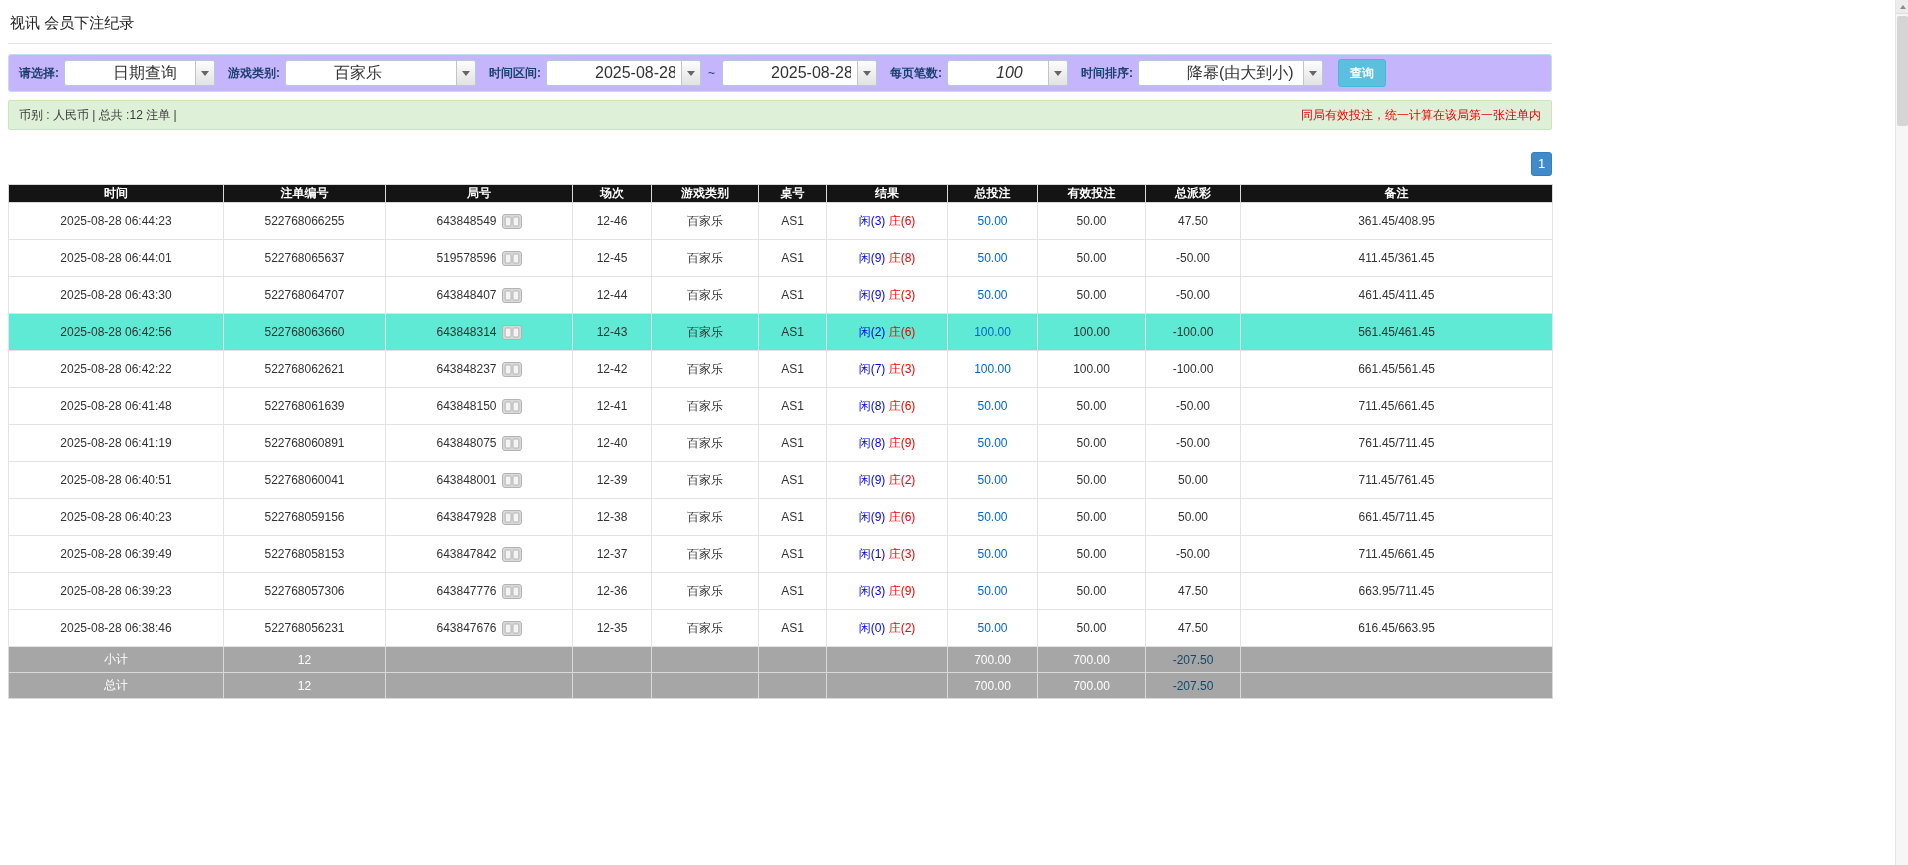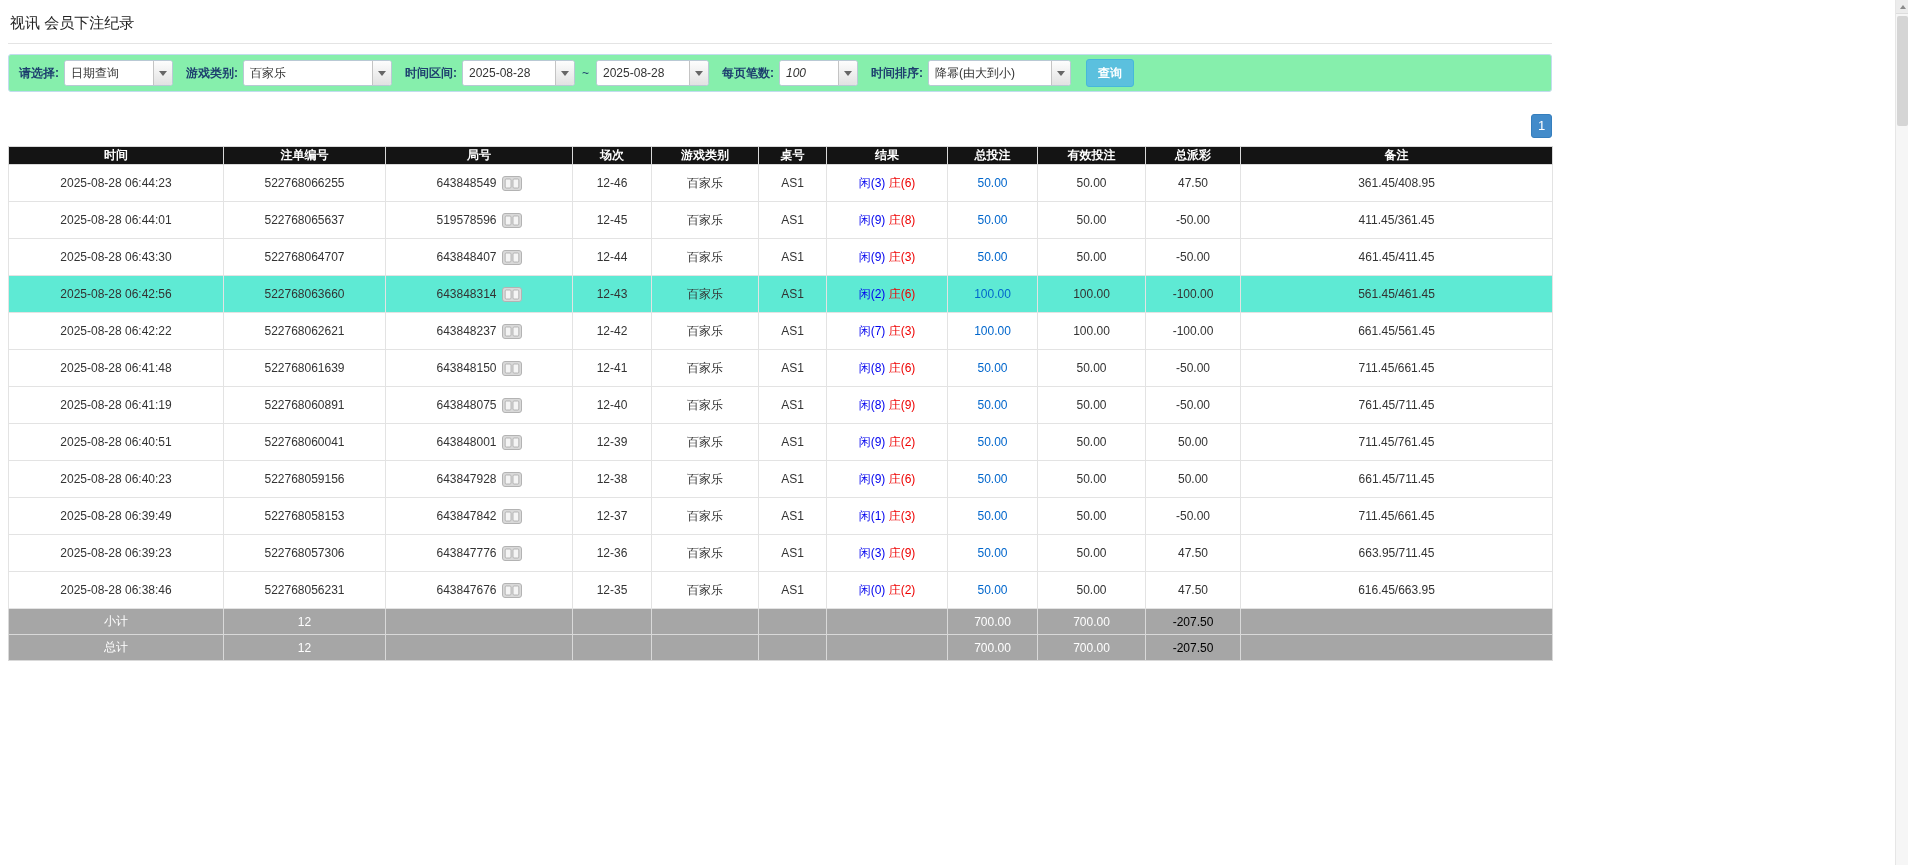--- a/index.html
+++ b/index.html
@@ -12,34 +12,34 @@
 
   .page { width: 1560px; padding: 8px; }
 
   .page-title {
     font-size: 15px; color: #222; padding: 6px 0 10px 2px;
     border-bottom: 1px solid #e4e4e4; margin-bottom: 10px;
   }
 
   
   .filter-bar {
-    width: 1544px; height: 38px; background: #86efac;
+    width: 1544px; height: 38px; background: #c4b5fd;
     border: 1px solid #c2dcee; border-radius: 3px;
     display: flex; align-items: center; padding: 0 10px; gap: 5px;
     font-size: 12px;
   }
   .flabel { color: #1d3f6e; font-weight: bold; white-space: nowrap; margin-left: 8px; }
   .flabel:first-child { margin-left: 0; }
   .combo {
     display: inline-flex; align-items: stretch; height: 26px;
     background: #fff; border: 1px solid #b9c9d4; border-radius: 3px; overflow: hidden;
   }
   .combo input {
-    border: none; outline: none; padding: 0 6px; font-size: 12px;
-    font-family: "Liberation Sans", "DejaVu Sans", sans-serif; color: #333; background: #fff;
+    border: none; outline: none; padding: 0 6px; font-size: 16px;
+    font-family: "Liberation Sans", "DejaVu Sans", sans-serif; color: #333; background: #fff; margin-left: 42px;
   }
   .combo .combo-arrow {
     width: 19px; border-left: 1px solid #c4c4c4;
     background: linear-gradient(#fdfdfd, #e2e2e2);
     display: flex; align-items: center; justify-content: center; cursor: pointer;
   }
   .combo .combo-arrow::after {
     content: ""; display: block;
     border-left: 4px solid transparent; border-right: 4px solid transparent;
     border-top: 5px solid #666;
@@ -96,21 +96,21 @@
   .res-player { color: #0000ee; }
   .res-banker { color: #ee0000; }
   .bet-link { color: #0066cc; cursor: pointer; }
   td.neg { color: #ee0000; }
   .round-icon { display: inline-block; margin-left: 5px; vertical-align: middle; line-height: 0; cursor: pointer; }
   .round-txt { vertical-align: middle; }
 
   tr.foot-row td {
     background: #a6a6a6; color: #fff; height: 26px; border: 1px solid #d9d9d9;
   }
-  tr.foot-row td.neg { color: #000000; }
+  tr.foot-row td.neg { color: #0c4a6e; }
 
   
   .scrollbar-track {
     position: absolute; top: 0; right: 0; width: 13px; height: 865px;
     background: #f6f6f6; border-left: 1px solid #e6e6e6;
   }
   .scroll-up-btn {
     width: 13px; height: 14px; background: #ececec; border-bottom: 1px solid #ddd;
     display: flex; align-items: center; justify-content: center; cursor: pointer;
   }
@@ -162,20 +162,24 @@
 
     <span class="flabel">时间排序:</span>
     <span class="combo">
       <input class="w-sort" value="降幂(由大到小)" style="">
       <span class="combo-arrow"></span>
     </span>
 
     <button class="btn-search">查询</button>
   </div>
 
+  <div class="summary-bar">
+    <span class="summary-info">币别 : 人民币 | 总共 :12 注单 |</span>
+    <span class="summary-note">同局有效投注，统一计算在该局第一张注单内</span>
+  </div>
 
   <div class="pagination-row">
     <span class="page-btn">1</span>
   </div>
 
   <table class="records">
     <colgroup>
       <col style="width:215px">
         <col style="width:162px">
         <col style="width:187px">

